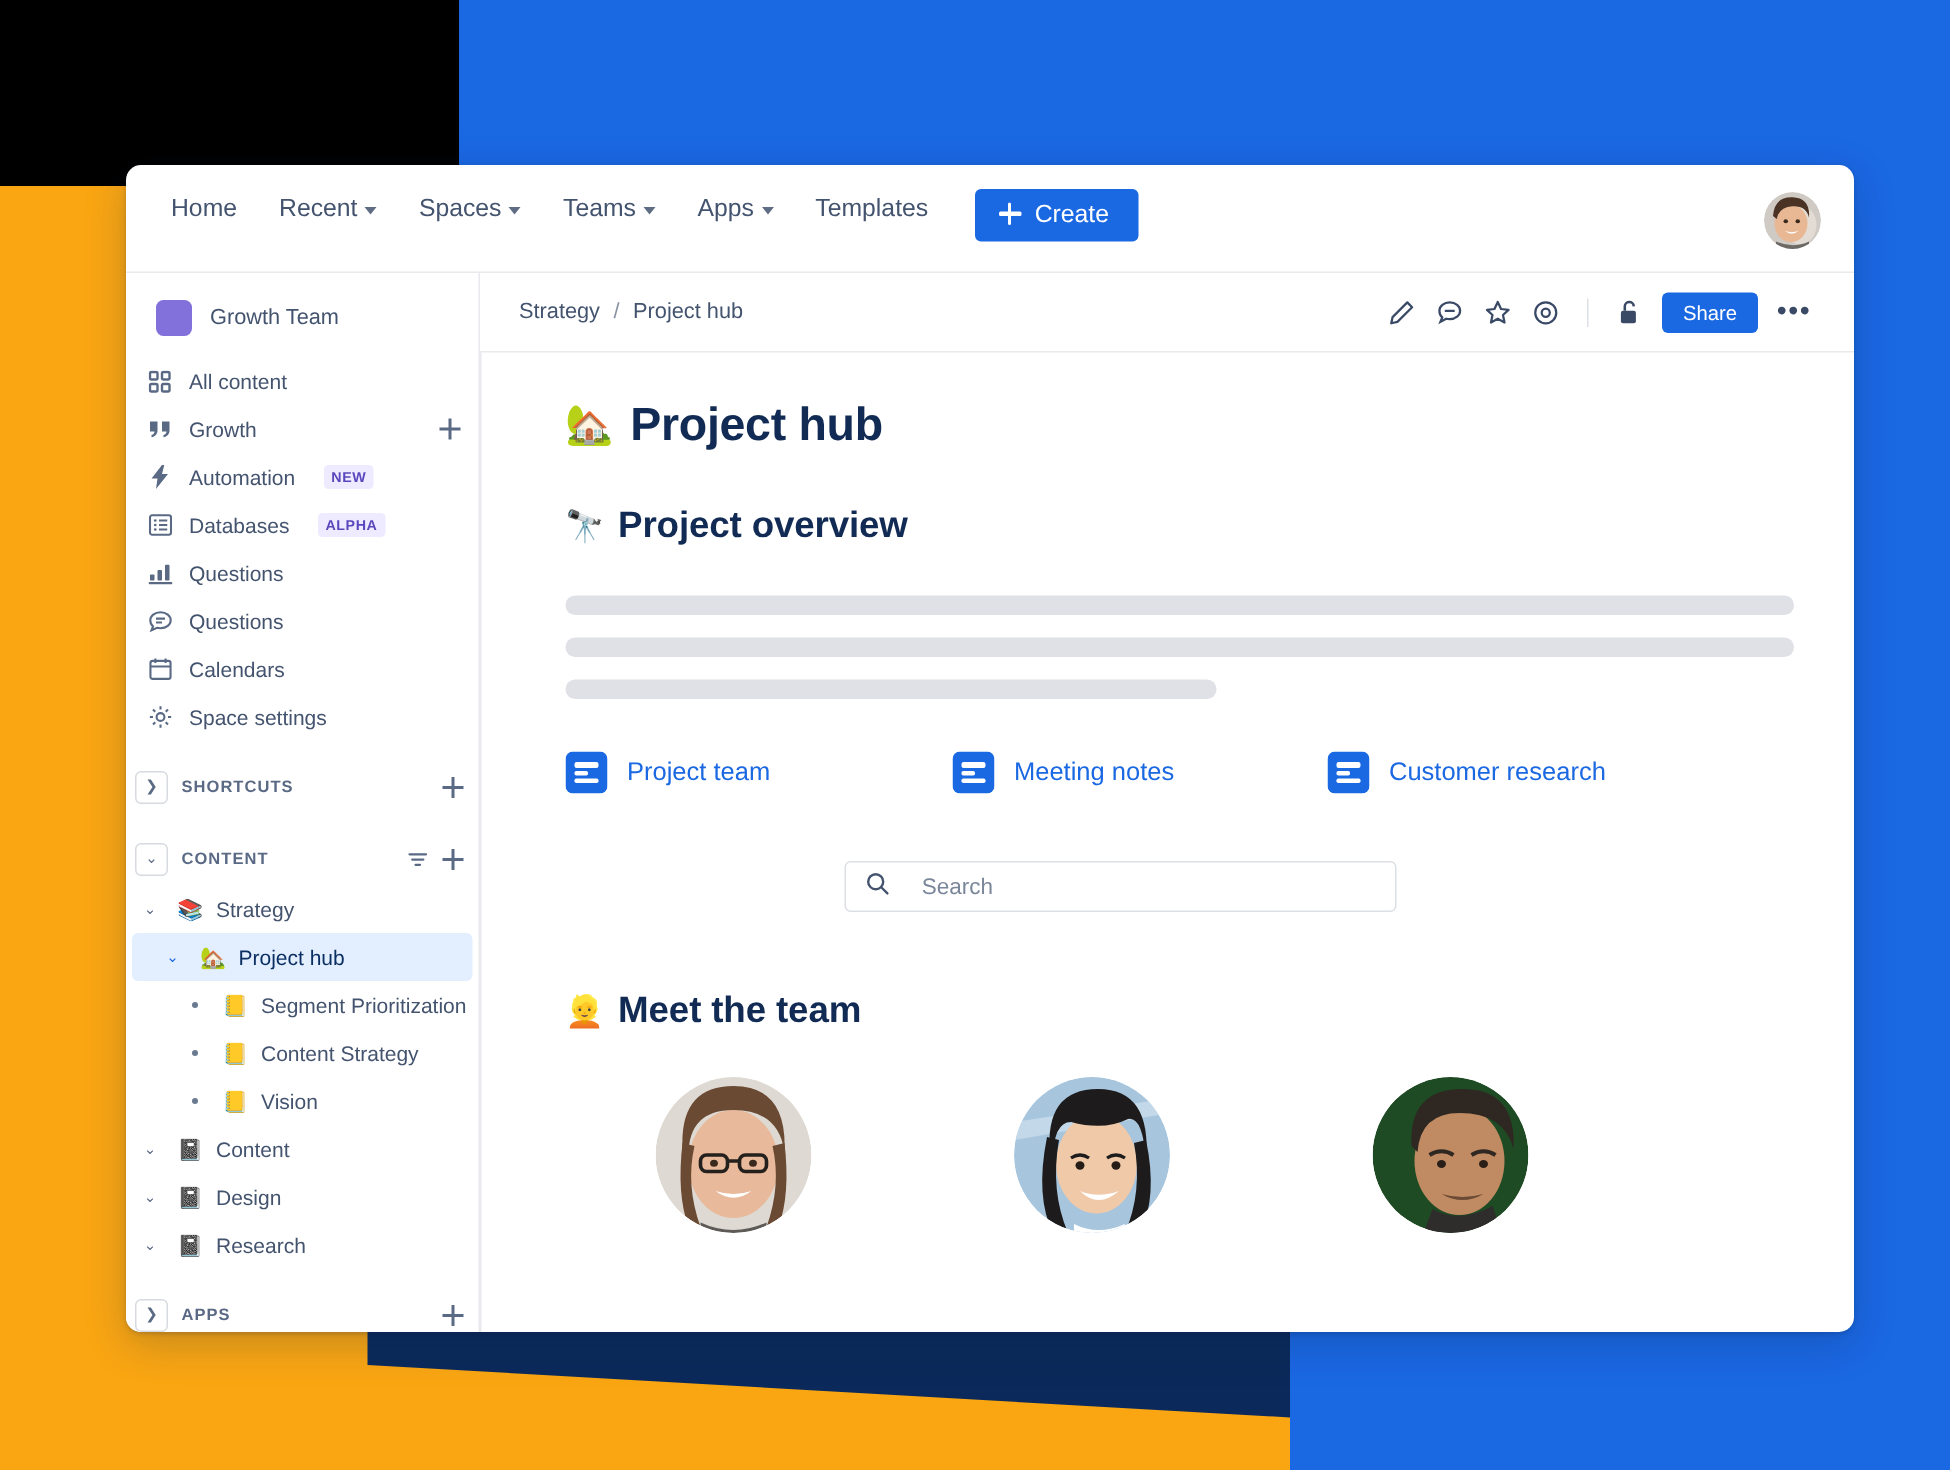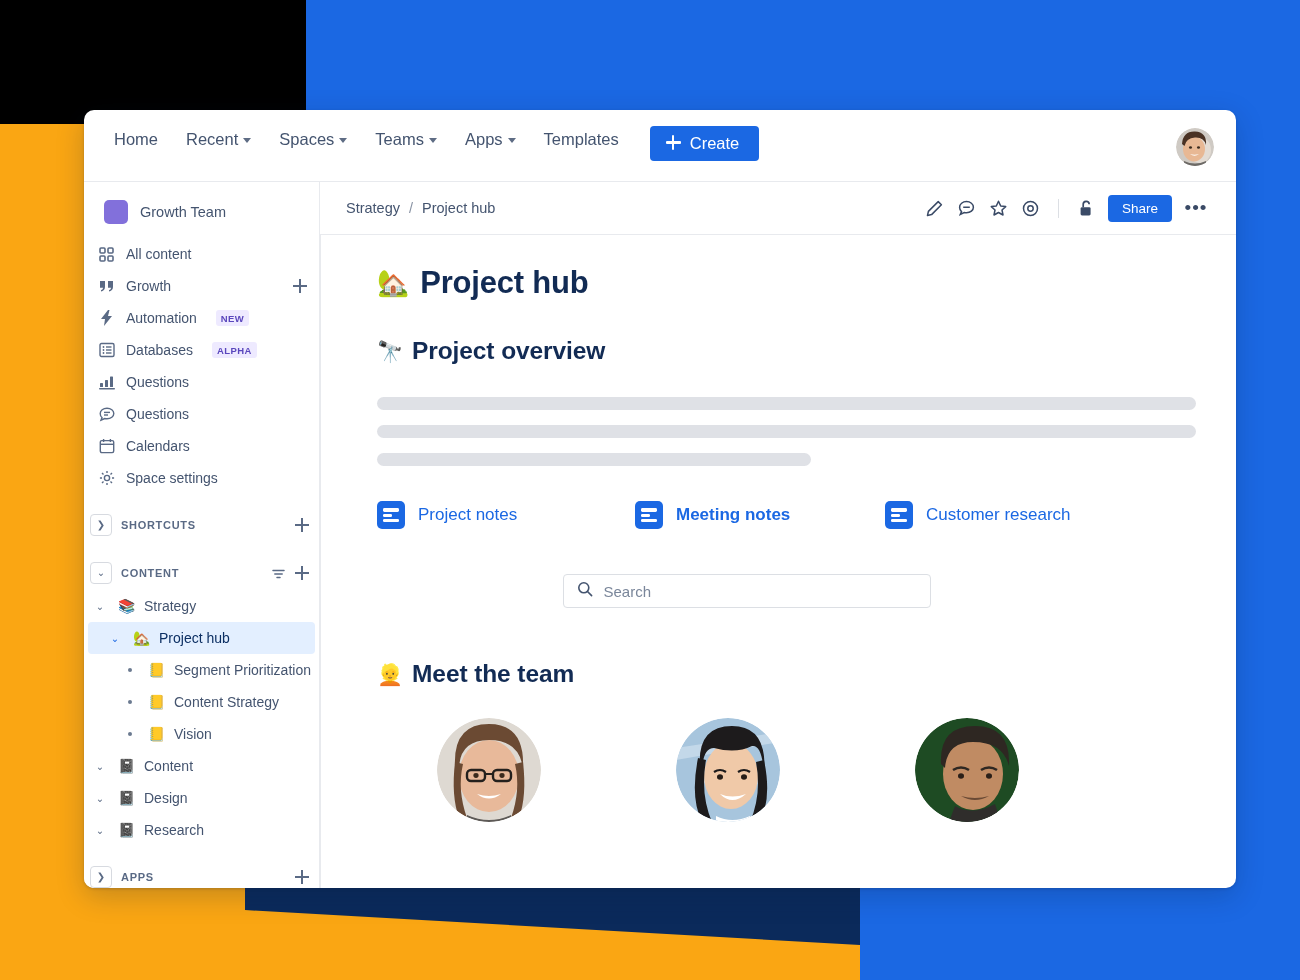--- a/index.html
+++ b/index.html
@@ -233,29 +233,29 @@
   .emoji { font-size:26px; line-height:1; }
   .emoji.sm { font-size:21px; }
 
   .ph { height: 13px; border-radius: 7px; background:#dfe1e6; margin-bottom: 15px; }
   .ph.w100 { width: 100%; }
   .ph.w53 { width: 53%; }
 
   .links { display:flex; margin-top: 35px; }
   .linkcard { display:flex; align-items:center; gap:13px; cursor:pointer; }
   .lc1 { width: 258px; }
-  .lc2 { width: 250px; font-weight: bold; }
+  .lc2 { width: 250px; }
   .doc-ico { width:28px; height:28px; flex:0 0 28px; }
   .link-txt { font-size:17px; color:#1b68e3; white-space:nowrap; }
 
   .searchwrap { margin-top: 45px; display:flex; justify-content:center; padding-right:80px; }
   .searchbox {
     width: 368px; height: 34px;
     border:1px solid #dcdfe4; border-radius:4px;
-    display:flex; align-items:center; gap:11px;
+    display:flex; align-items:center; gap:22px;
     padding: 0 13px; background:#fff;
   }
   .search-input {
     border:none; outline:none; background:transparent;
     font-size:15px; color:#44546f; font-family:inherit; width:100%;
   }
   .search-input::placeholder { color:#7a869a; }
 
   h2.team-h { margin-top: 52px; margin-bottom: 30px; }
 
@@ -598,21 +598,21 @@
 
           <div class="linkcard lc1">
             <span class="doc-ico">
               <svg width="28" height="28" viewBox="0 0 28 28">
                 <rect x="0" y="0" width="28" height="28" rx="5" fill="#1b68e3"></rect>
                 <rect x="6" y="7" width="16" height="4" rx="1.4" fill="#fff"></rect>
                 <rect x="6" y="13" width="9" height="3" rx="1.2" fill="#fff"></rect>
                 <rect x="6" y="18" width="16" height="3" rx="1.2" fill="#fff"></rect>
               </svg>
             </span>
-            <span class="link-txt">Project notes</span>
+            <span class="link-txt">Project team</span>
           </div>
 
           <div class="linkcard lc2">
             <span class="doc-ico">
               <svg width="28" height="28" viewBox="0 0 28 28">
                 <rect x="0" y="0" width="28" height="28" rx="5" fill="#1b68e3"></rect>
                 <rect x="6" y="7" width="16" height="4" rx="1.4" fill="#fff"></rect>
                 <rect x="6" y="13" width="9" height="3" rx="1.2" fill="#fff"></rect>
                 <rect x="6" y="18" width="16" height="3" rx="1.2" fill="#fff"></rect>
               </svg>

